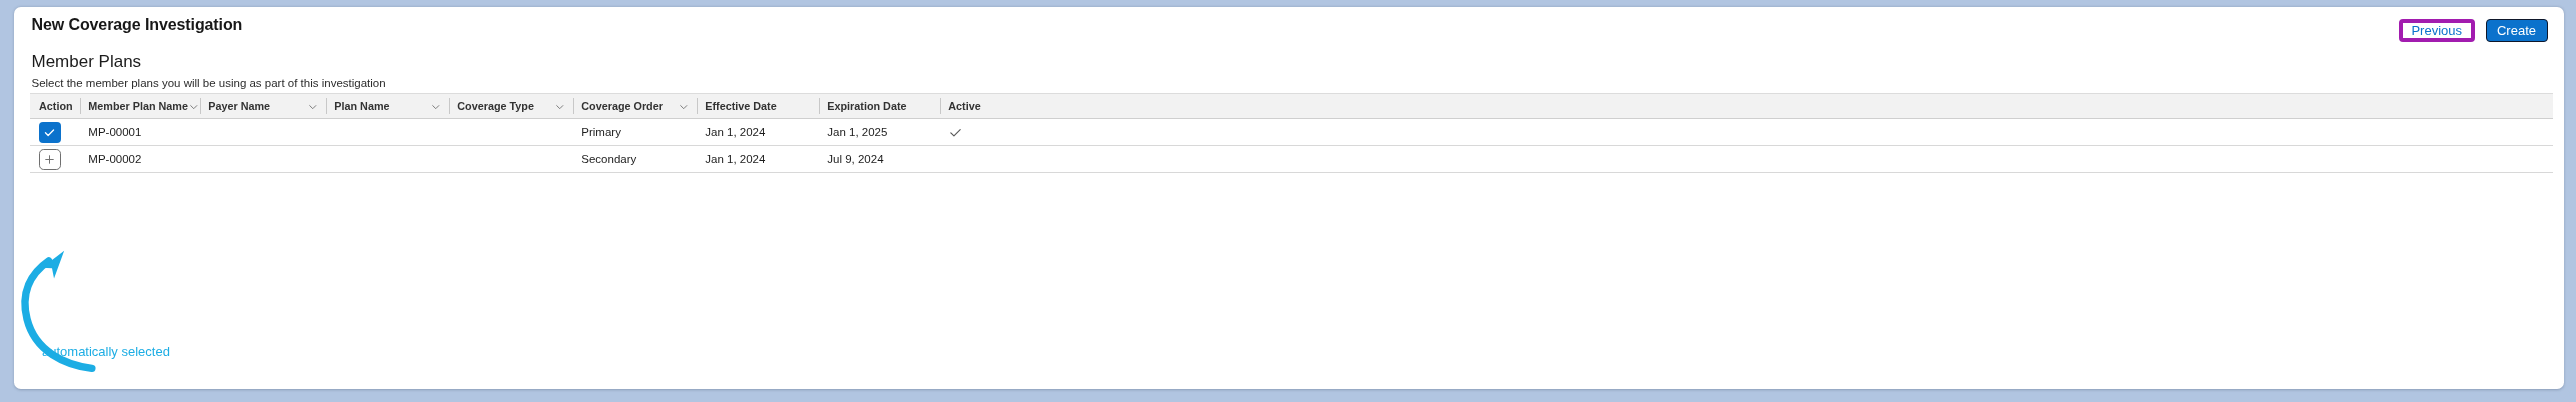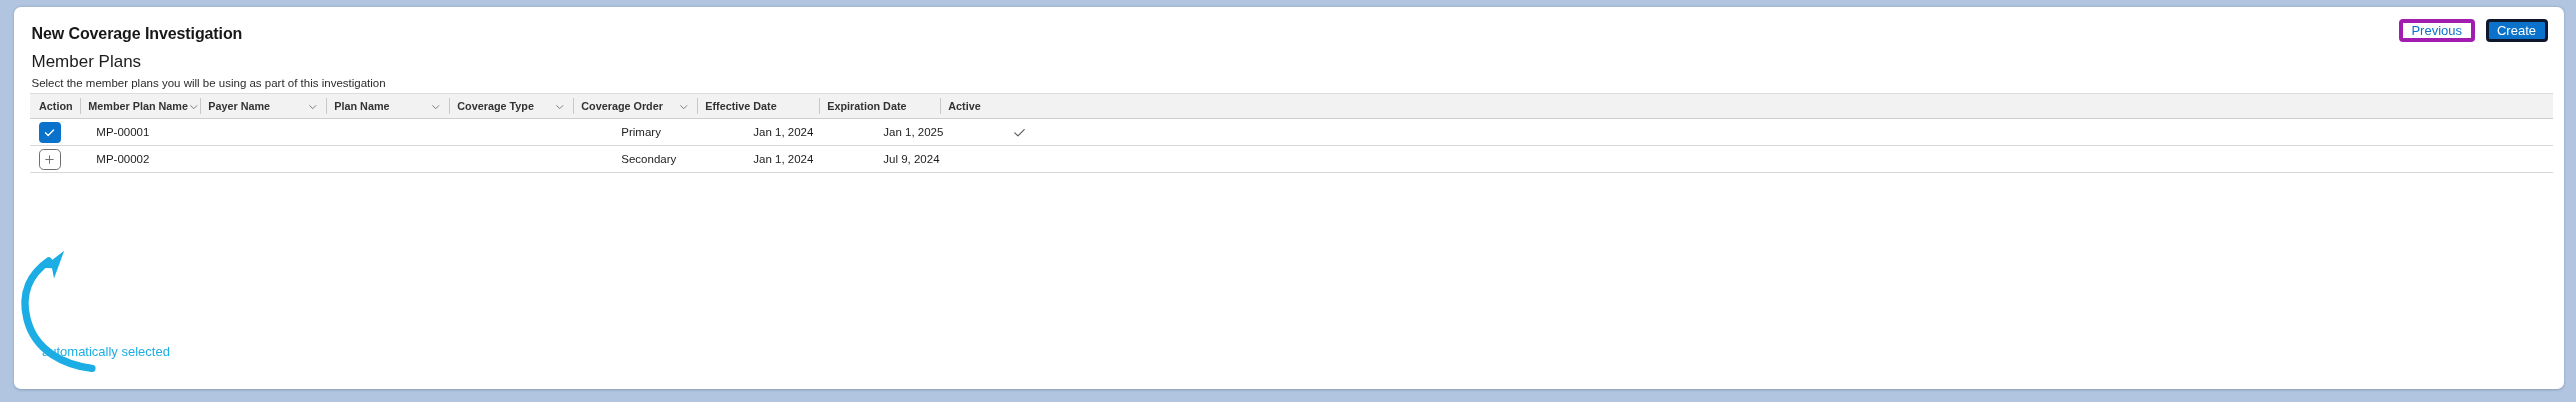--- a/index.html
+++ b/index.html
@@ -30,21 +30,21 @@
   
   #topbar {
     position: absolute;
     left: 0; top: 0;
     width: 100%;
     height: 45px;
   }
   #page-title {
     position: absolute;
     left: 18px;
-    top: 18px;
+    top: 9px;
     font-size: 16px;
     font-weight: bold;
     color: #181818;
     letter-spacing: -0.1px;
     white-space: nowrap;
   }
   #topbar-actions {
     position: absolute;
     right: 16px;
     top: 11.5px;
@@ -65,21 +65,21 @@
     white-space: nowrap;
   }
   .btn-outline {
     width: 76px;
     border: 4px solid #a21caf;
     background: #ffffff;
     color: #0b72cc;
   }
   .btn-primary {
     width: 62px;
-    border: 3px solid #0f172a;
+    border: 1px solid #0f172a;
     background: #0b72cc;
     color: #ffffff;
   }
 
   
   #section-title {
     position: absolute;
     left: 18px;
     top: 45px;
     font-size: 17px;
@@ -142,21 +142,20 @@
   }
   .th .chev svg { display:block; width:100%; height:100%; }
 
   .trow {
     display: flex;
     height: 27px;
     align-items: center;
     box-sizing: border-box;
     border-bottom: 0.7px solid #d8d8d8;
     background: #ffffff;
-    gap: 8px;
   }
   .td {
     display: flex;
     align-items: center;
     box-sizing: border-box;
     padding-left: 8.8px;
     padding-right: 6.8px;
     font-size: 11.5px;
     color: #1c1c1c;
     white-space: nowrap;

